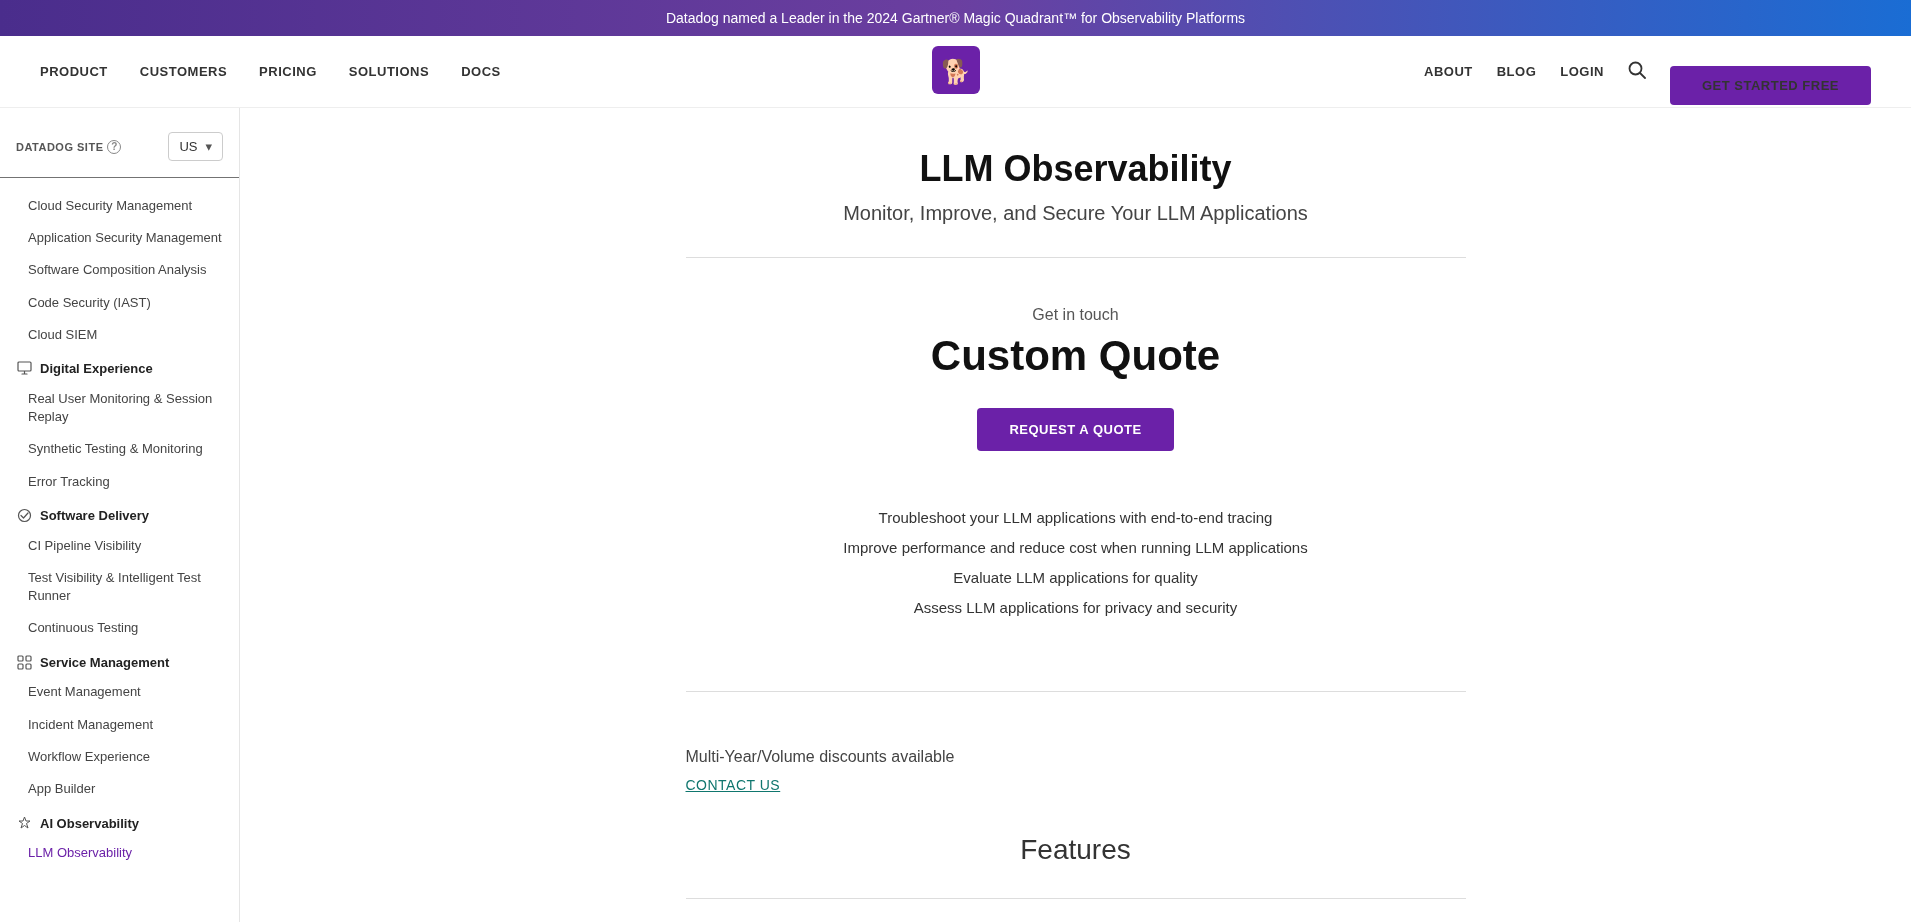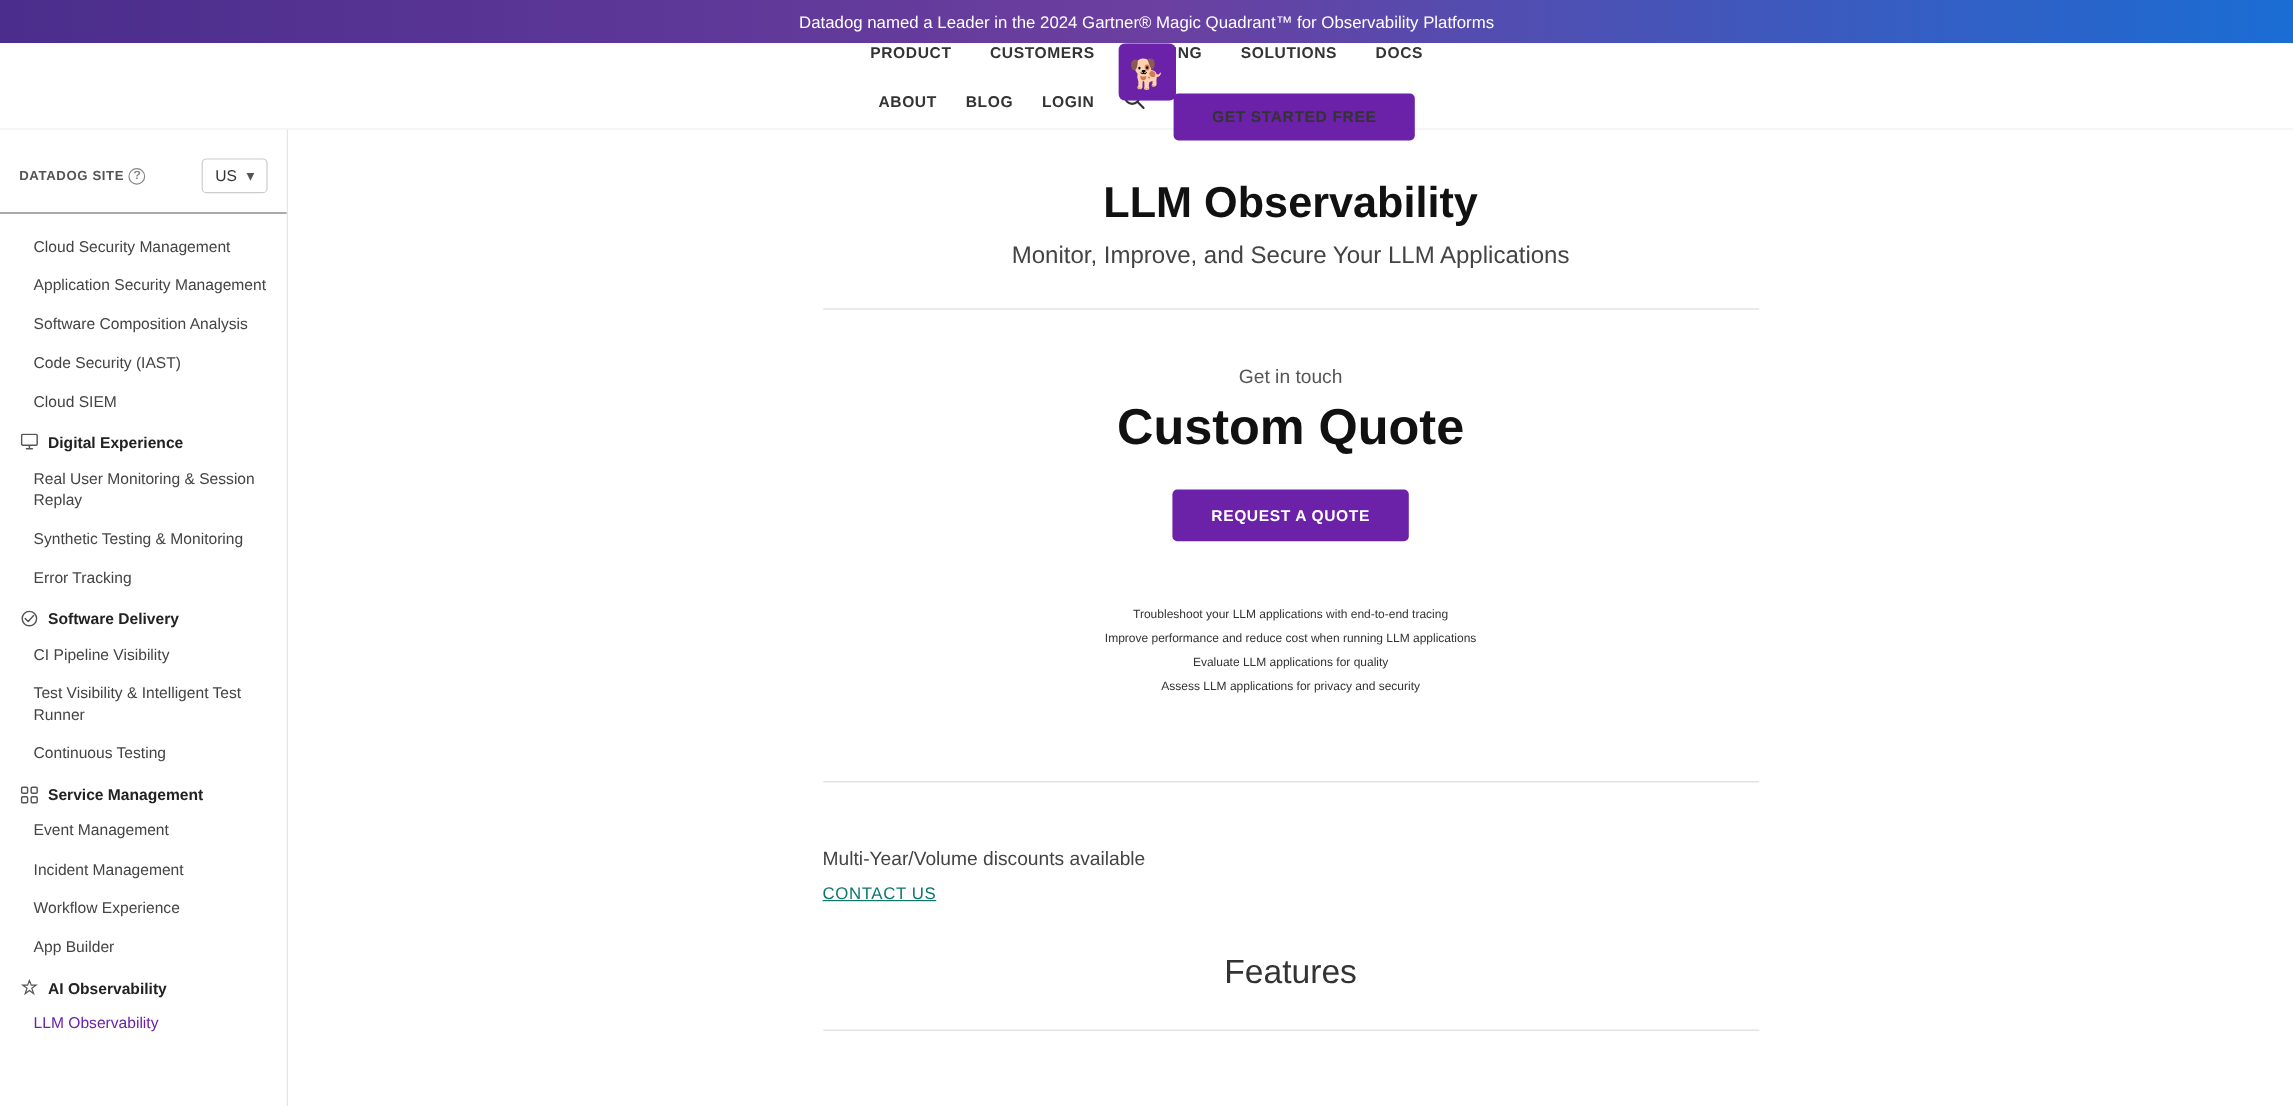--- a/index.html
+++ b/index.html
@@ -20,21 +20,20 @@
       display: flex;
       align-items: center;
       justify-content: space-between;
       padding: 0 40px;
       height: 72px;
       border-bottom: 1px solid #eee;
       background: #fff;
       position: sticky;
       top: 0;
       z-index: 100;
-      flex-direction: column;
     }
     .nav-left { display: flex; align-items: center; gap: 32px; }
     .nav-left a { font-size: 13px; font-weight: 600; text-transform: uppercase; color: #333; text-decoration: none; letter-spacing: 0.5px; }
     .nav-logo { position: absolute; left: 50%; transform: translateX(-50%); }
     .nav-logo svg { width: 48px; height: 48px; }
     .nav-right { display: flex; align-items: center; gap: 24px; }
     .nav-right a { font-size: 13px; font-weight: 600; text-transform: uppercase; color: #333; text-decoration: none; letter-spacing: 0.5px; }
     .nav-search { cursor: pointer; color: #333; }
     .nav-cta {
       background: #6b21a8;
@@ -176,21 +175,21 @@
       border-radius: 4px;
       font-size: 13px;
       font-weight: 700;
       text-transform: uppercase;
       letter-spacing: 0.5px;
       cursor: pointer;
       margin-bottom: 32px;
     }
 
     .features-list { margin: 20px 0; text-align: center; }
-    .features-list p { font-size: 10px; color: #333; line-height: 2; }
+    .features-list p { font-size: 15px; color: #333; line-height: 2; }
 
     .discount-section { text-align: left; padding: 24px 0; }
     .discount-text { font-size: 16px; color: #444; margin-bottom: 10px; }
     .contact-link {
       font-size: 14px;
       font-weight: 400;
       color: #0f766e;
       text-decoration: underline;
       text-transform: uppercase;
       letter-spacing: 0.5px;

